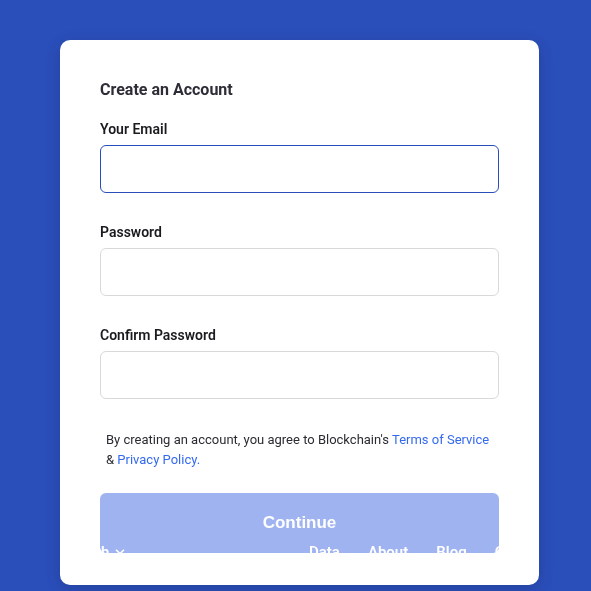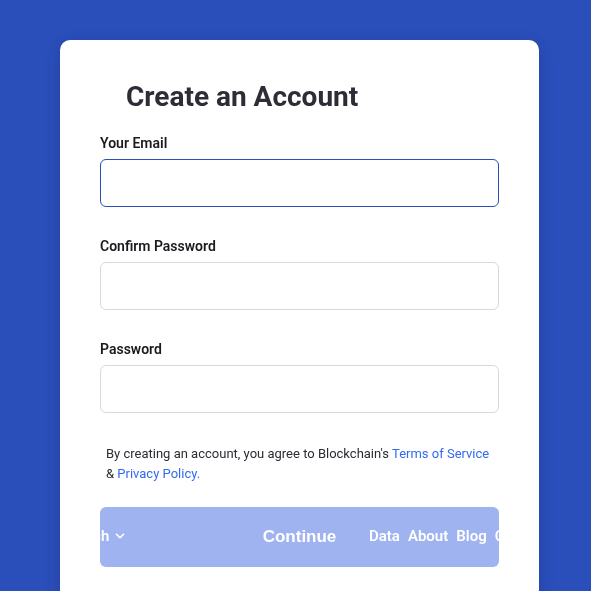--- a/index.html
+++ b/index.html
@@ -16,25 +16,24 @@
       position: relative;
     }
     .card {
       background: #ffffff;
       border-radius: 10px;
       margin: 40px 52px 0 60px;
       padding: 40px 40px 32px 40px;
       box-shadow: 0 4px 16px rgba(0,0,0,0.15);
     }
     .card-title {
-      font-size: 28px;
+      font-size: 16px;
       font-weight: 700;
       color: #2d2d37;
       margin-bottom: 22px;
-      margin-left: 26px;
     }
     .field-group {
       margin-bottom: 31px;
     }
     .field-label {
       font-size: 14px;
       font-weight: 600;
       color: #1a1a1f;
       display: block;
       margin-bottom: 8px;
@@ -68,68 +67,68 @@
       border: none;
       border-radius: 6px;
       background-color: #9fb3f0;
       color: #ffffff;
       font-size: 17px;
       font-weight: 600;
       cursor: pointer;
     }
     .footer {
       position: absolute;
-      bottom: 46px;
+      bottom: 30px;
       left: 60px;
       right: 52px;
       display: flex;
       justify-content: space-between;
       align-items: center;
       color: #ffffff;
     }
     .lang-selector {
       display: flex;
       align-items: center;
       font-size: 15px;
       font-weight: 600;
       cursor: pointer;
     }
     .chevron-down {
       margin-left: 4px;
       display: inline-flex;
     }
     .footer-links {
       display: flex;
-      gap: 8px;
+      gap: 28px;
     }
     .footer-links a {
       color: #ffffff;
       text-decoration: none;
       font-size: 15px;
       font-weight: 600;
     }
   </style>
 </head>
 <body>
 
 <div class="card">
   <h1 class="card-title">Create an Account</h1>
 
   <div class="field-group">
     <label class="field-label">Your Email</label>
     <input type="text" class="text-input focused" value="" style="">
   </div>
 
   <div class="field-group">
-    <label class="field-label">Confirm Password</label>
+    <label class="field-label">Password</label>
     <input type="password" class="text-input" value="" style="">
   </div>
 
   <div class="field-group">
-    <label class="field-label">Password</label>
+    <label class="field-label">Confirm Password</label>
     <input type="password" class="text-input" value="" style="">
   </div>
 
   <div class="agreement">
     <span>By creating an account, you agree to Blockchain's </span><a href="#">Terms of Service</a><span> &amp; </span><a href="#">Privacy Policy.</a>
   </div>
 
   <button class="continue-btn">Continue</button>
 </div>
 

